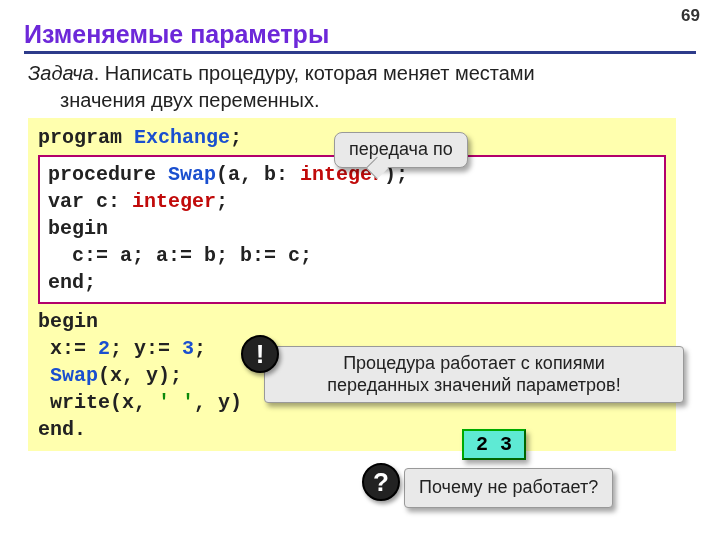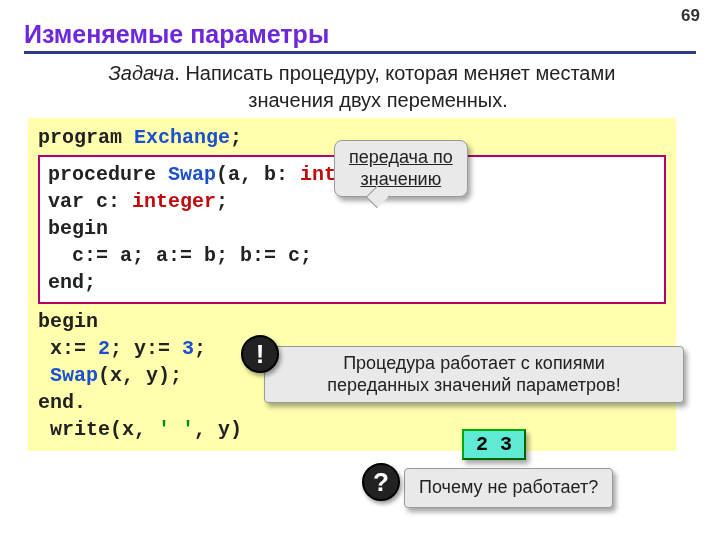--- a/index.html
+++ b/index.html
@@ -32,21 +32,20 @@
     padding-bottom: 2px;
     margin-top: 8px;
     margin-bottom: 6px;
   }
   .task {
     font-size: 20px;
     color: #222;
     margin-left: 4px;
     margin-bottom: 4px;
     line-height: 1.35;
-    text-align: center;
   }
   .task em { font-style: italic; }
   .task-indent { padding-left: 32px; display: block; }
 
   .code-box {
     background: #ffffae;
     margin-left: 4px;
     margin-right: 20px;
     padding: 6px 10px 8px 10px;
     font-family: "Courier New", monospace;
@@ -144,28 +143,27 @@
       <div><span class="kw">procedure </span><span class="name-blue">Swap</span><span>(a, b: </span><span class="type-red">integer</span><span>);</span></div>
       <div><span class="kw">var c: </span><span class="type-red">integer</span><span>;</span></div>
       <div>begin</div>
       <div style="white-space:pre">  c:= a; a:= b; b:= c;</div>
       <div>end;</div>
     </div>
 
     <div>begin</div>
     <div style="white-space:pre"><span> x:= </span><span class="num-blue">2</span><span>; y:= </span><span class="num-blue">3</span><span>;</span></div>
     <div style="white-space:pre"><span> </span><span class="name-blue">Swap</span><span>(x, y);</span></div>
+    <div style="white-space:pre"><span> write(x, </span><span class="str-green">' '</span><span>, y)</span></div>
     <div>end.</div>
-    <div style="white-space:pre"><span> write(x, </span><span class="str-green">' '</span><span>, y)</span></div>
   </div>
 </div>
 
-<div class="callout" style="left:334px; top:140px;text-decoration:underline;">
+<div class="callout" style="left:334px; top:132px;">
   <span>передача по</span><br>
-  <span>значению</span>
   <div class="tail down-left"></div>
 </div>
 
 <div class="callout large" style="left:264px; top:346px; width:420px;">
   <span>Процедура работает с копиями</span><br>
   <span>переданных значений параметров!</span>
 </div>
 <div class="badge" style="left:241px; top:335px;">
   <span>!</span>
 </div>

